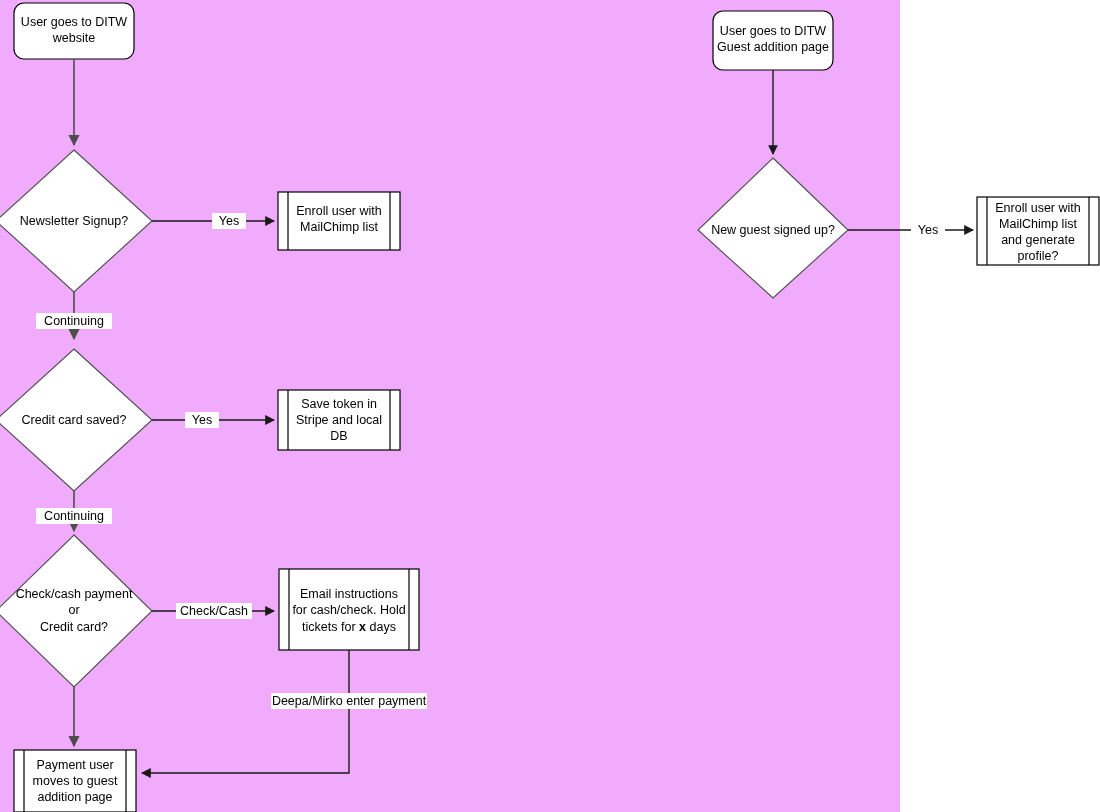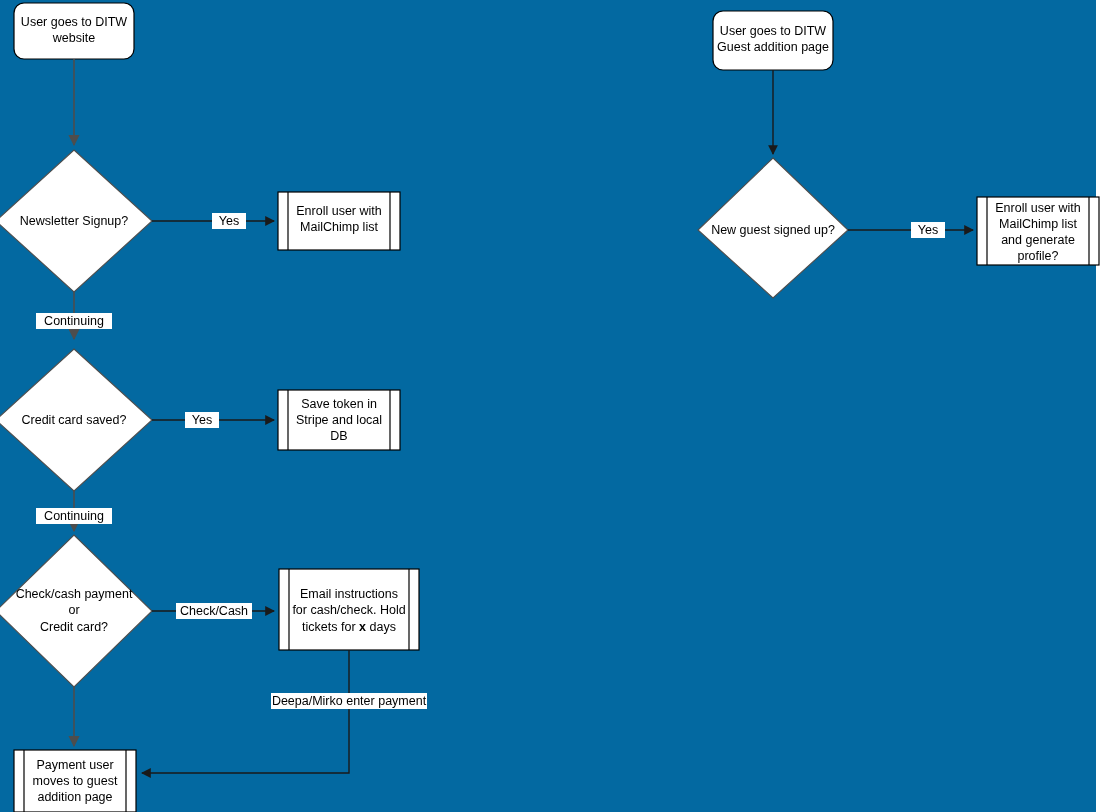--- a/index.html
+++ b/index.html
@@ -8,23 +8,23 @@
     background: #ffffff;
   }
   body {
     width: 1100px;
     height: 812px;
     overflow: hidden;
     font-family: "Liberation Sans", sans-serif;
   }
   #canvas {
     position: relative;
-    width: 1096px;
+    width: 900px;
     height: 812px;
-    background: #0369a1;
+    background: #f0abfc;
     text-decoration: underline;
   }
   svg#flow {
     position: absolute;
     top: 0;
     left: 0;
     width: 1100px;
     height: 812px;
     display: block;
   }

